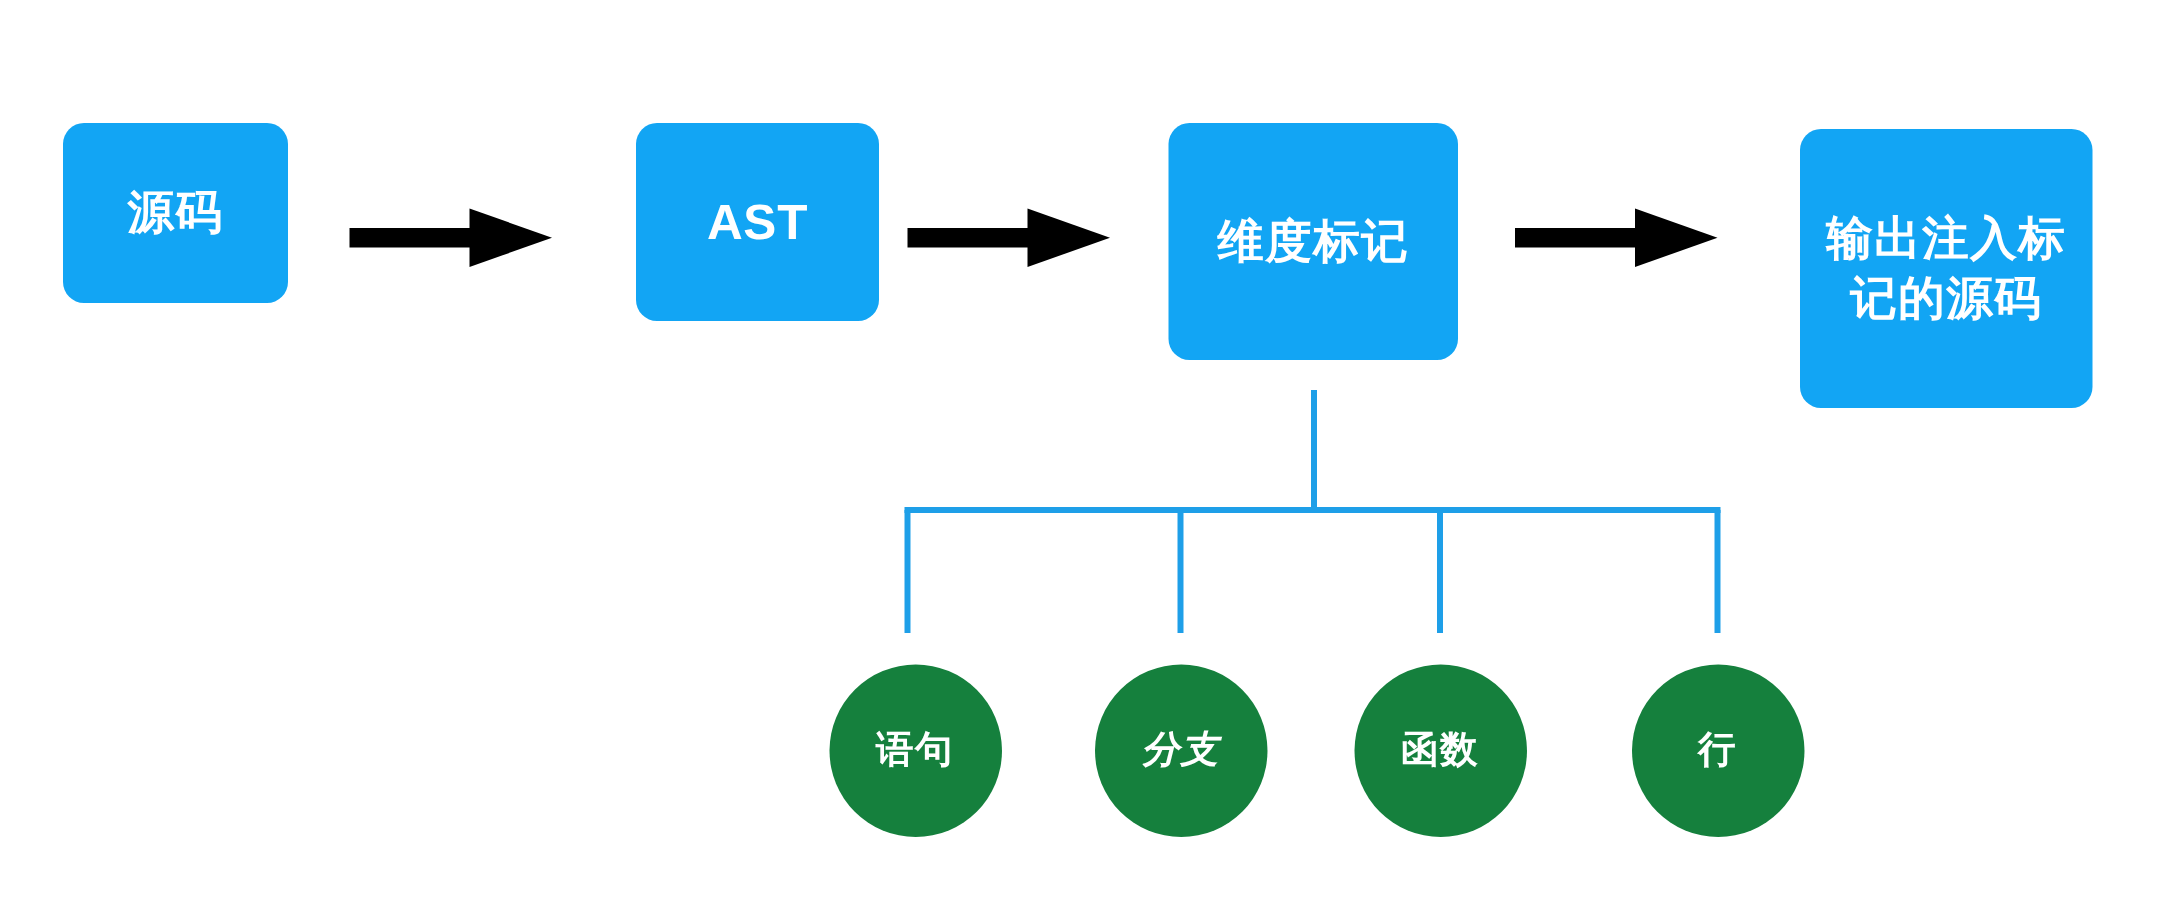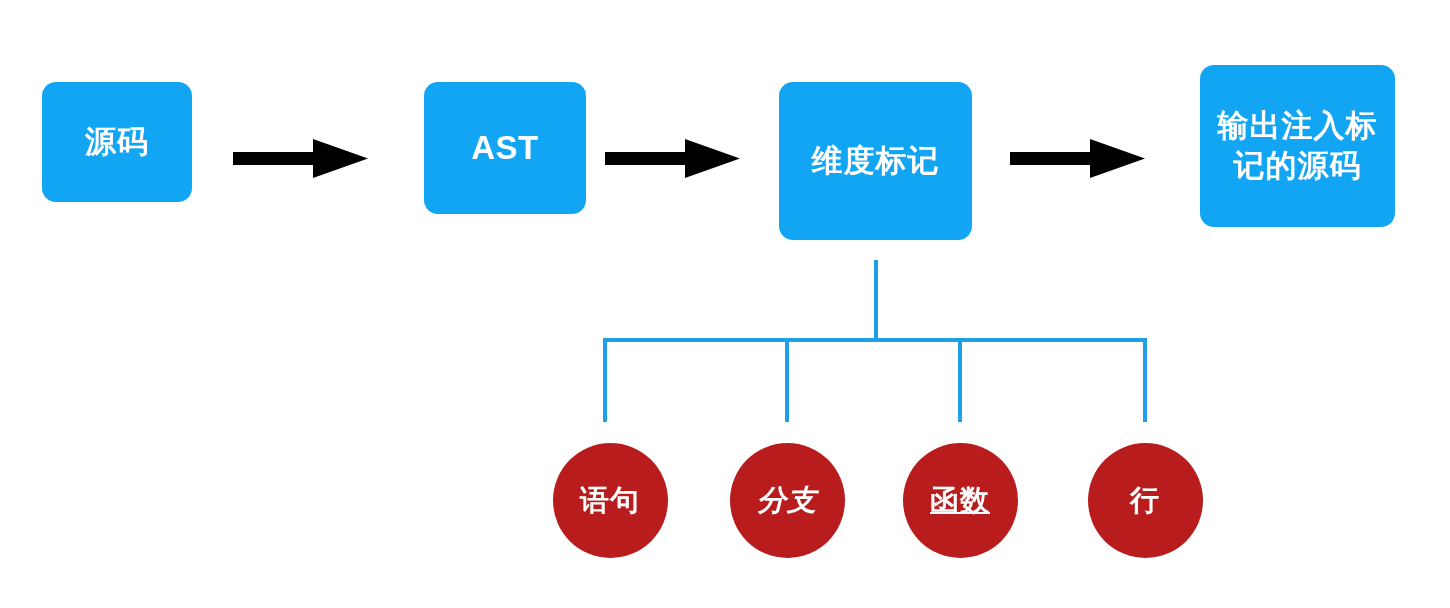--- a/index.html
+++ b/index.html
@@ -45,26 +45,26 @@
   .stage-box.latin {
     font-size: 33px;
     letter-spacing: 0.5px;
   }
   .dim-circle {
     position: absolute;
     box-sizing: border-box;
     width: 115px;
     height: 115px;
     border-radius: 50%;
-    background: #b91c1c;
+    background: #15803d;
     display: flex;
     align-items: center;
     justify-content: center;
     color: #ffffff;
-    font-size: 29px;
+    font-size: 25px;
     font-weight: 700;
     letter-spacing: 1px;
     line-height: 1;
   }
 </style>
 </head>
 <body>
 
 <div id="diagram-canvas">
 
@@ -92,24 +92,24 @@
       <line x1="1145" y1="340" x2="1145" y2="422"></line>
     </g>
   </svg>
 
   <div class="stage-box" style="left:42px; top:82px; width:150px; height:120px;">源码</div>
 
   <div class="stage-box latin" style="left:424px; top:82px; width:162px; height:132px;">AST</div>
 
   <div class="stage-box" style="left:779px; top:82px; width:193px; height:158px;">维度标记</div>
 
-  <div class="stage-box" style="left:1200px; top:65px; width:195px; height:162px;">输出注入标
+  <div class="stage-box" style="left:1200px; top:86px; width:195px; height:186px;">输出注入标
 记的源码</div>
 
   <div class="dim-circle" style="left:552.5px; top:442.5px;">语句</div>
 
   <div class="dim-circle" style="left:729.5px; top:442.5px;font-style:italic;">分支</div>
 
-  <div class="dim-circle" style="left:902.5px; top:442.5px;text-decoration:underline;">函数</div>
+  <div class="dim-circle" style="left:902.5px; top:442.5px;">函数</div>
 
   <div class="dim-circle" style="left:1087.5px; top:442.5px;">行</div>
 
 </div>
 
 </body></html>

